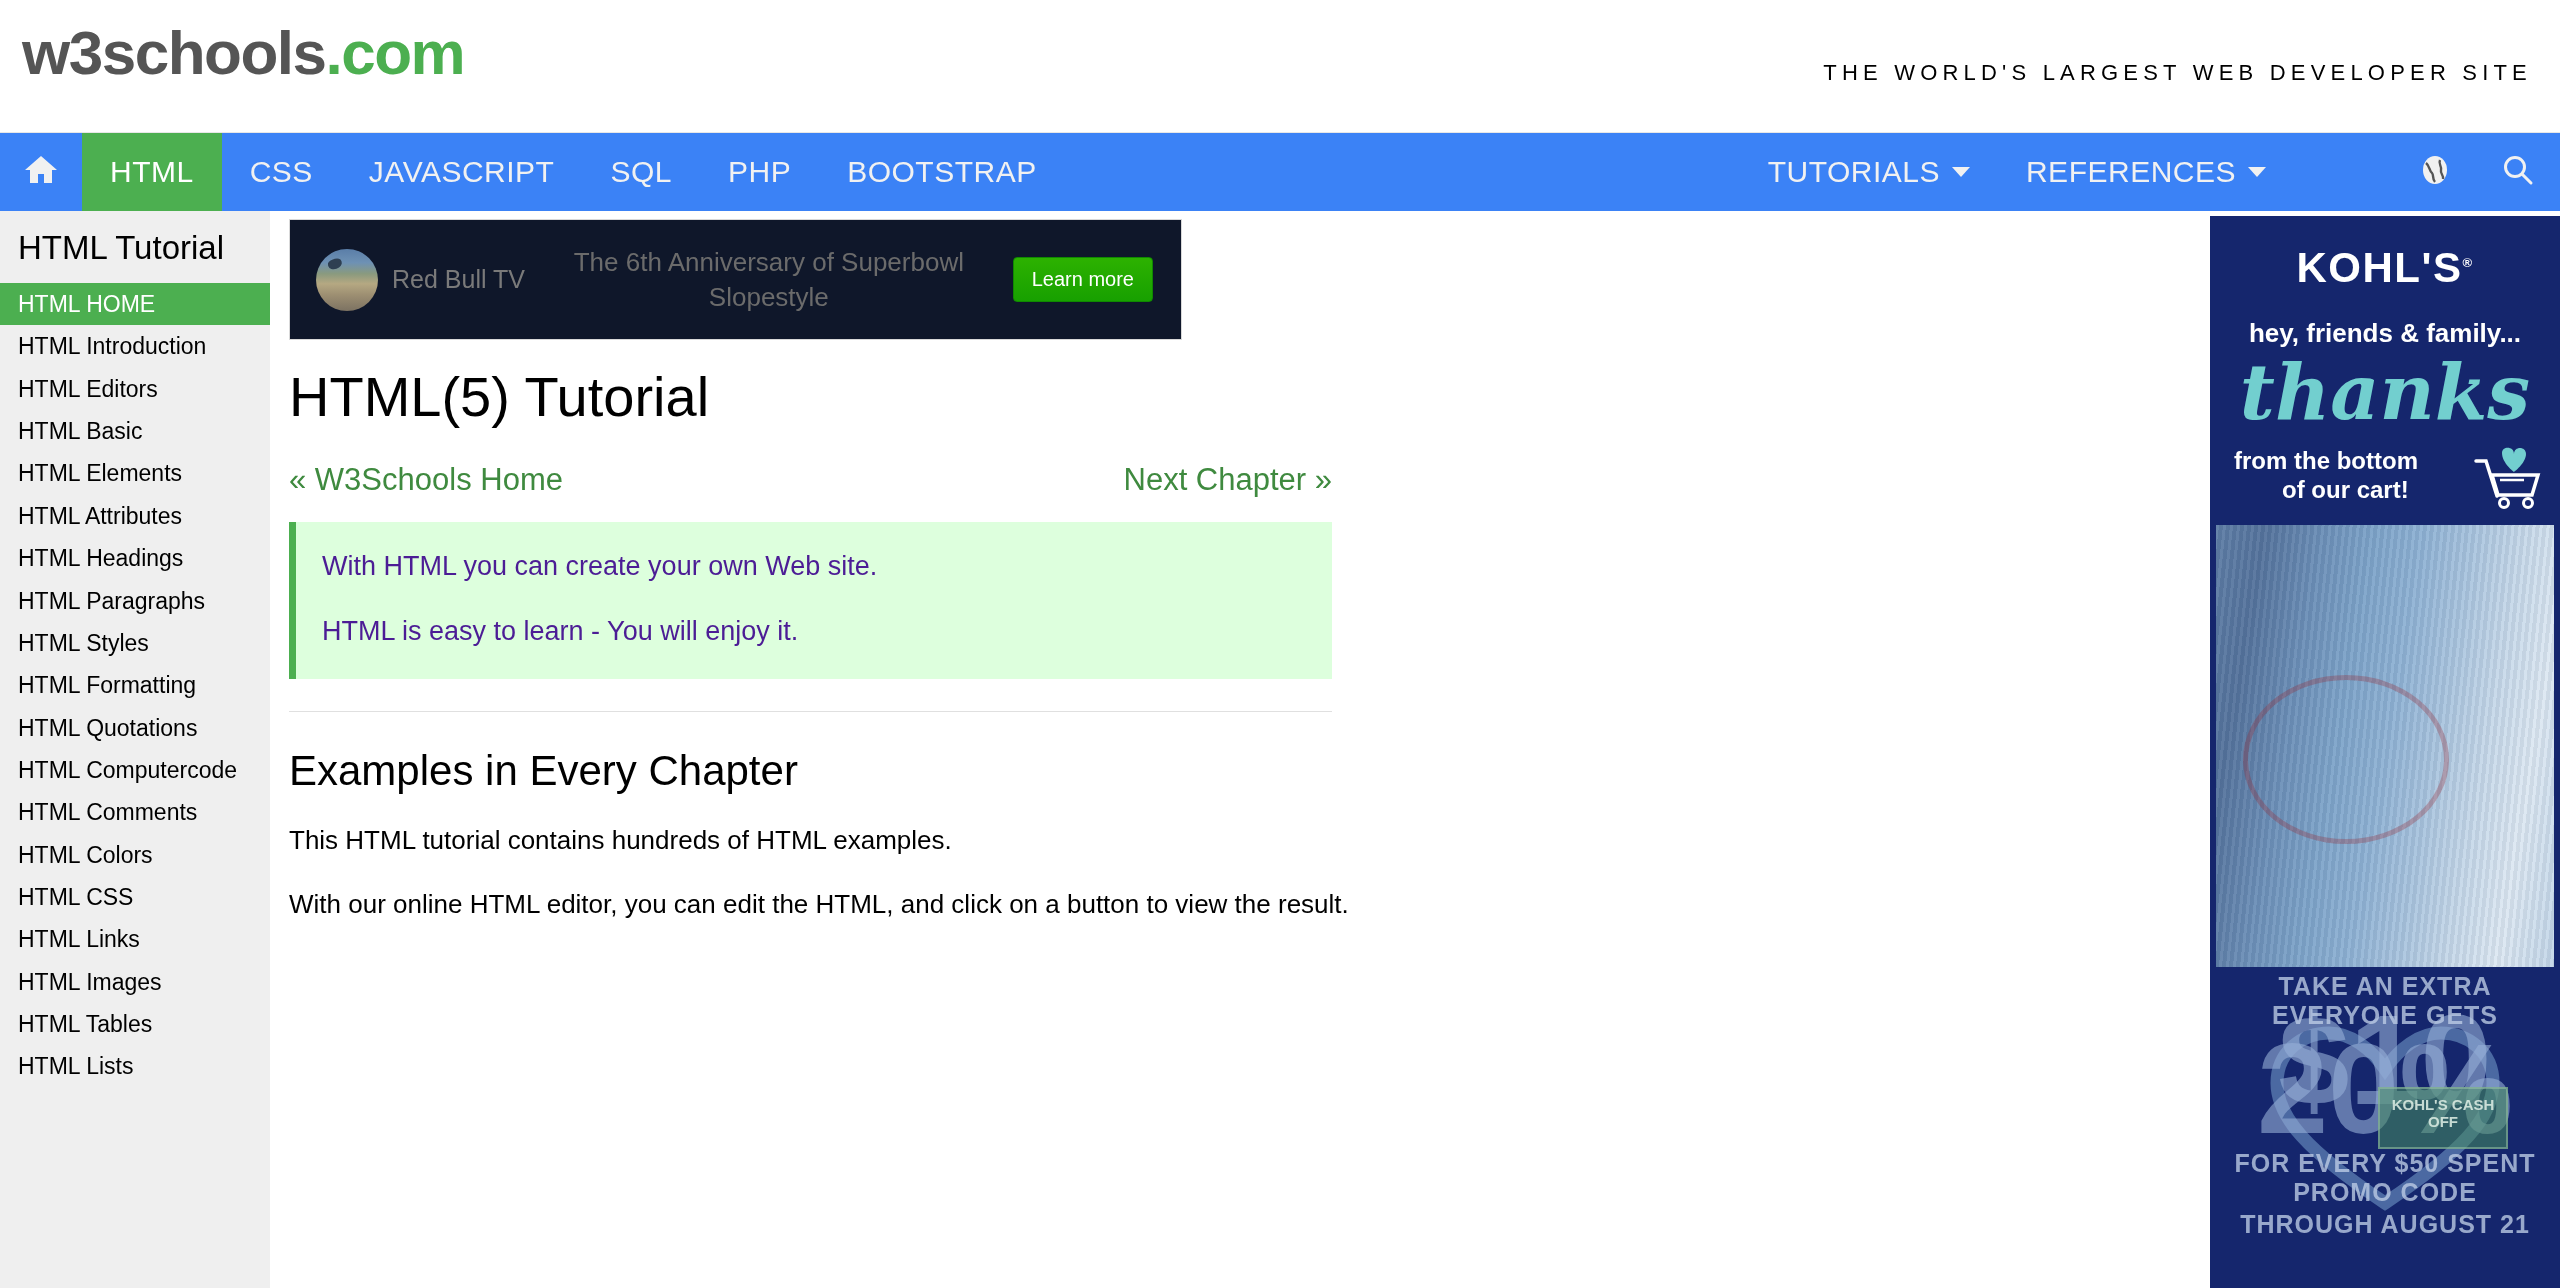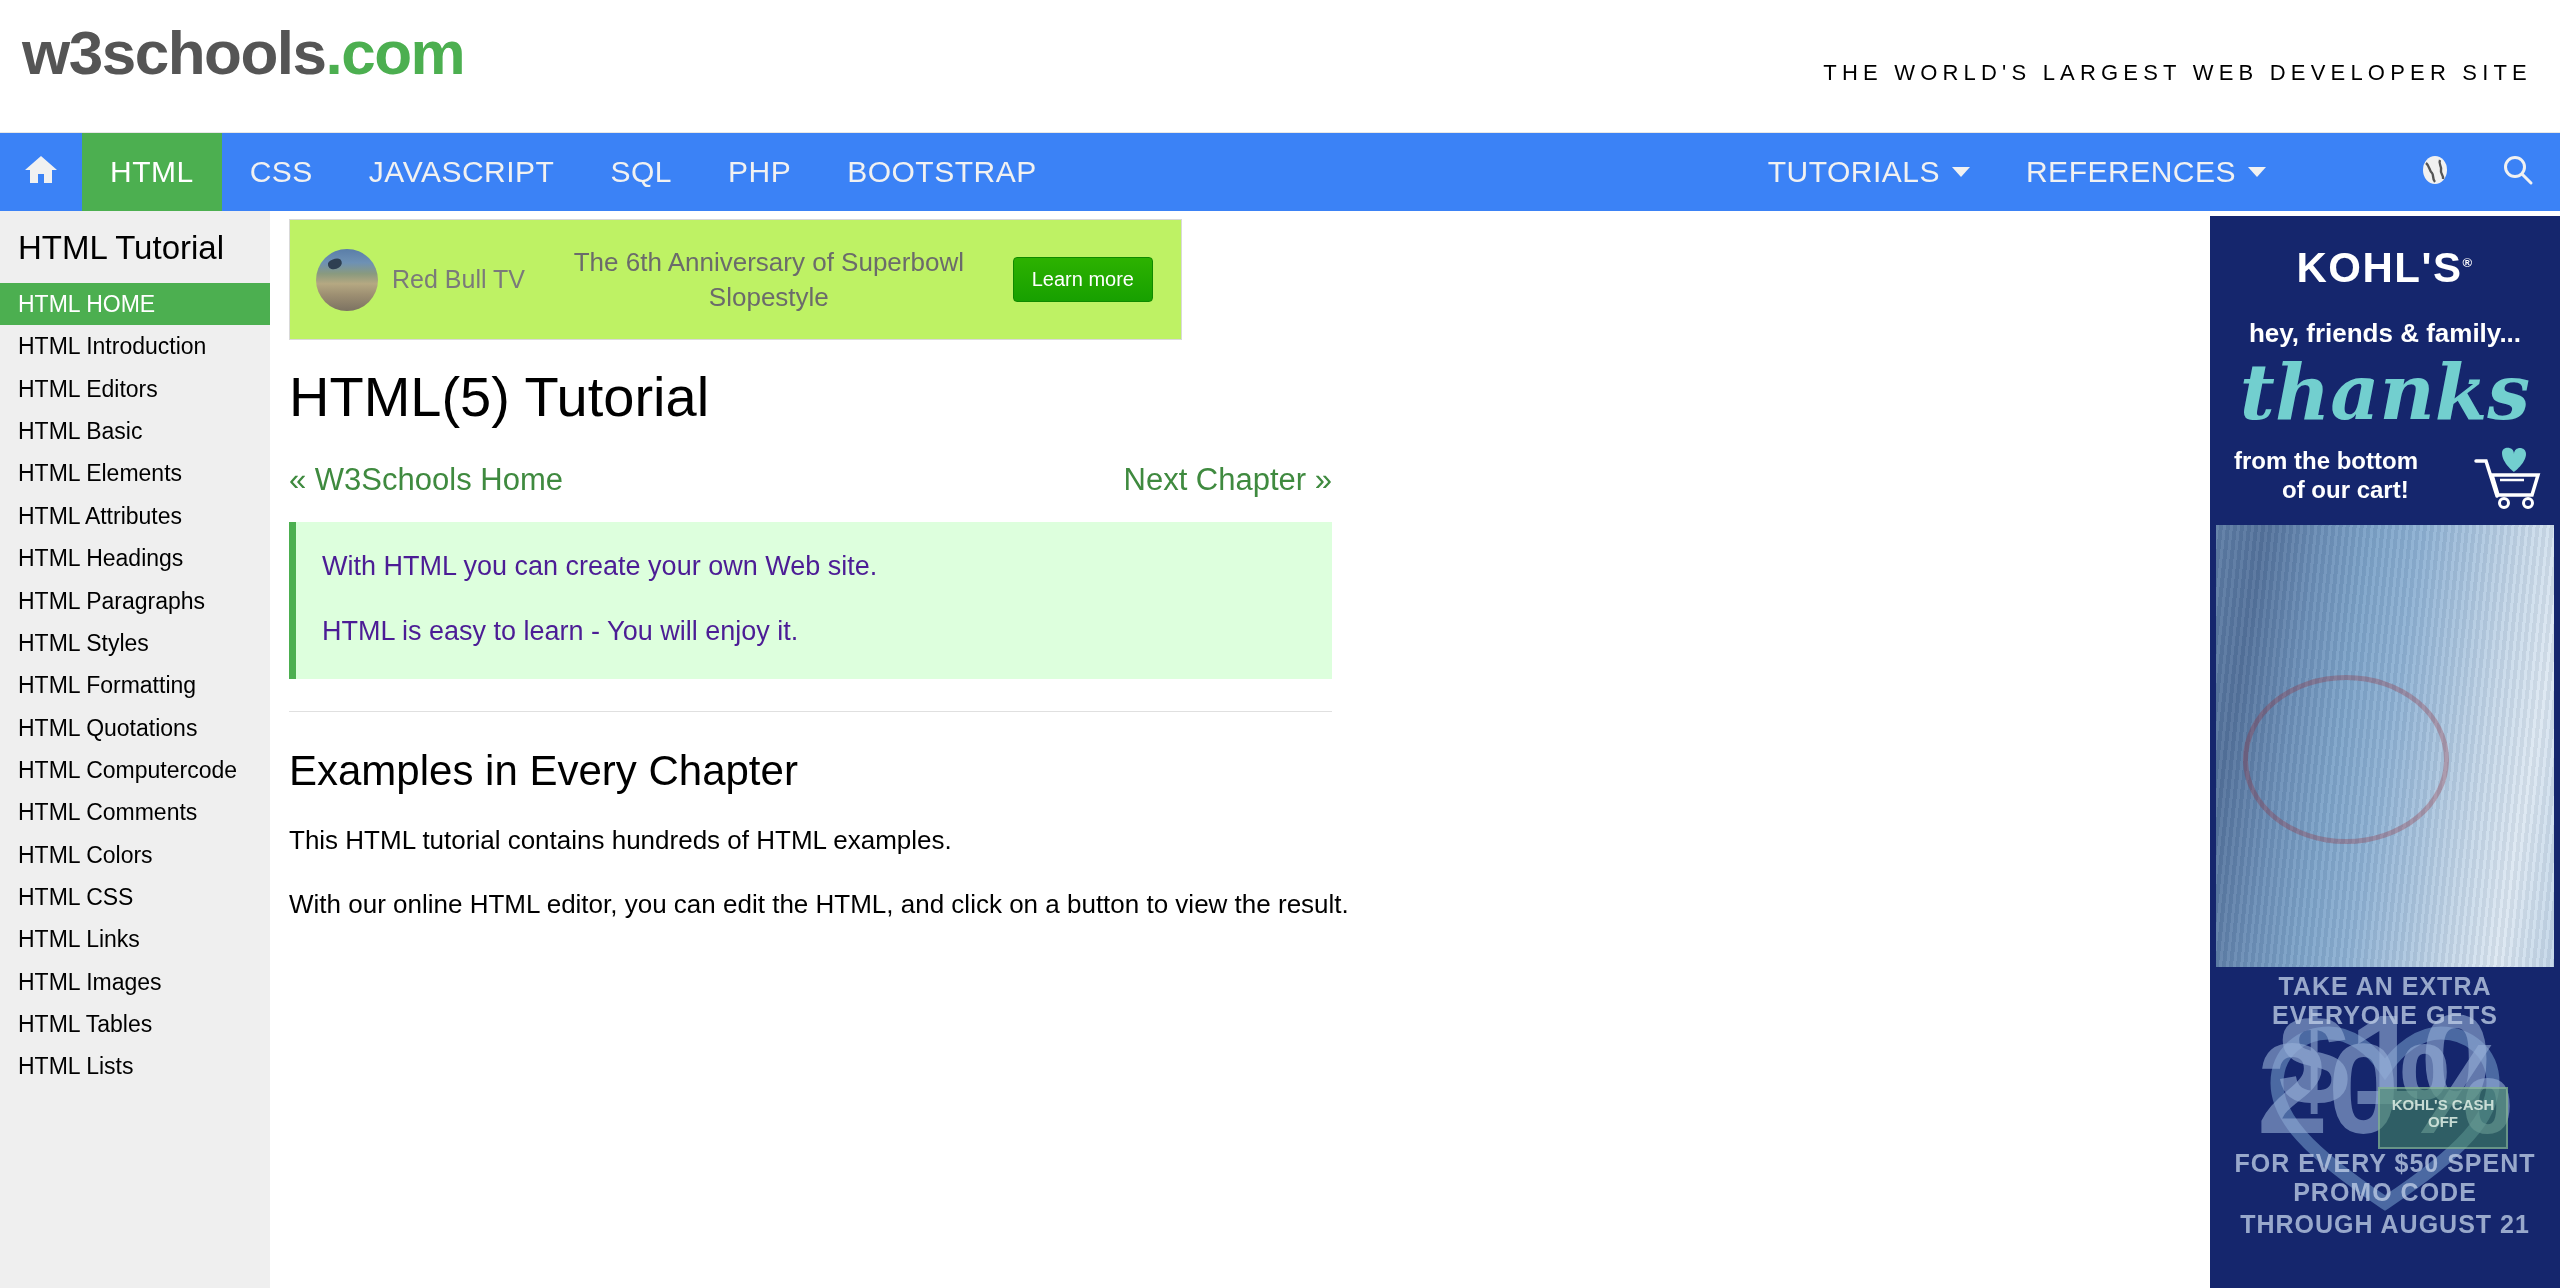--- a/index.html
+++ b/index.html
@@ -116,21 +116,21 @@
     height: 1077px;
     overflow: hidden;
   }
 
   
   #topad {
     position: relative;
     margin-top: 8px;
     width: 893px;
     height: 121px;
-    background: #bef264;
+    background: #0f172a;
     border: 1px solid #d9d9d9;
     display: flex;
     align-items: center;
   }
   #topad-thumb {
     width: 62px; height: 62px;
     margin-left: 26px;
     border-radius: 50%;
     flex: 0 0 auto;
     background:

